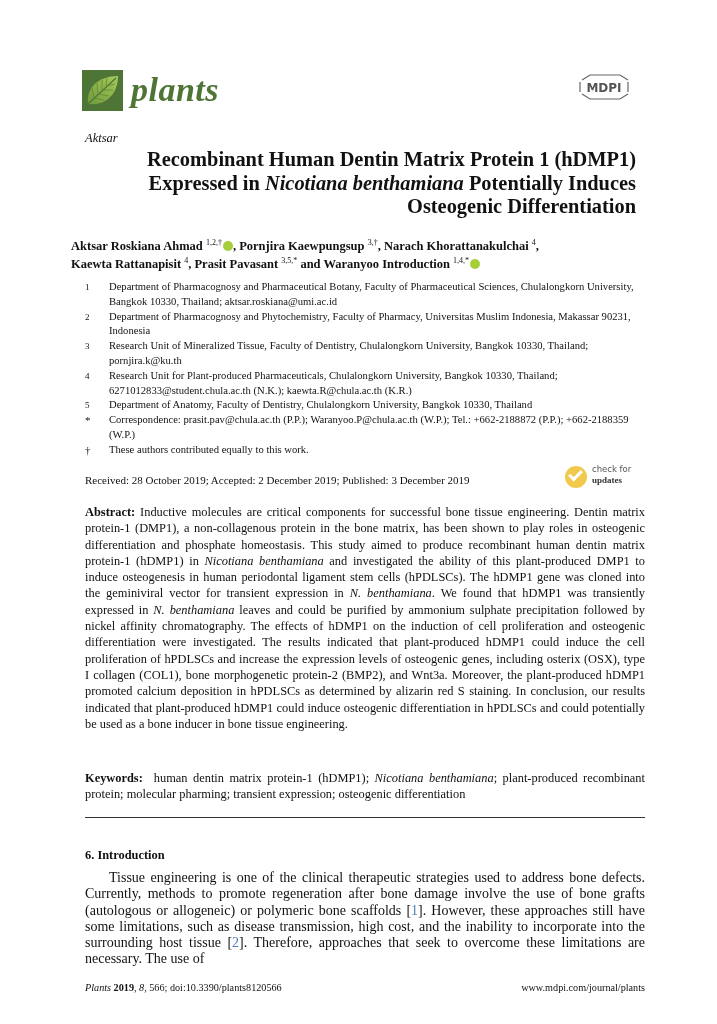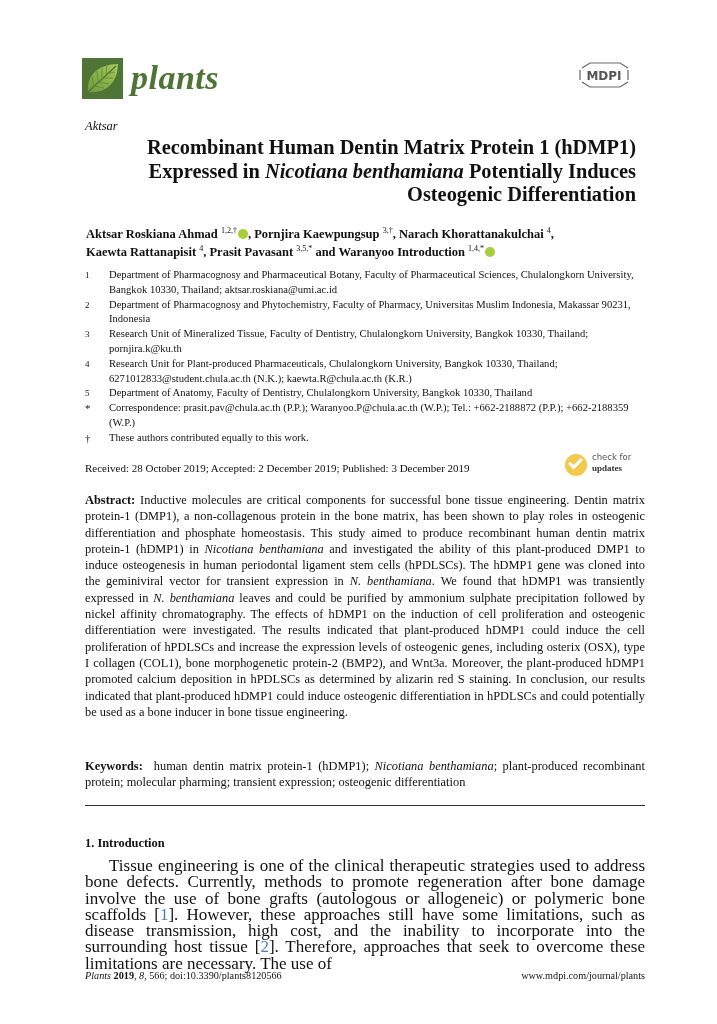--- a/index.html
+++ b/index.html
@@ -1,45 +1,45 @@
 <!DOCTYPE html>
 <html><head>
 <meta charset="utf-8">
 <style>
   html, body { margin: 0; padding: 0; background: #ffffff; }
   body { width: 717px; height: 1024px; position: relative; overflow: hidden;
          font-family: "Liberation Serif", "DejaVu Serif", serif; color: #111; }
-  .abs { position: absolute; }
+  .abs { position: absolute; margin-top: 12px; }
   
   #logo-box { left: 82px; top: 58px; width: 41px; height: 41px; background: #4e7536; }
   #journal-name { left: 131px; top: 56px; font-size: 34px; font-weight: bold; font-style: italic; color: #4e7536; letter-spacing: 0.5px; line-height: 44px; }
   #mdpi-logo { left: 576px; top: 62px; width: 56px; height: 14px; }
   #article-type { left: 85px; top: 119px; font-size: 12.5px; font-style: italic; }
   #title { left: 76px; top: 136px; width: 560px; font-size: 20.4px; font-weight: bold; line-height: 23.5px; text-align: right; }
   #title i { font-weight: bold; }
-  #authors { left: 86px; top: 225px; width: 560px; font-size: 12.5px; font-weight: bold; line-height: 18px; }
+  #authors { left: 71px; top: 225px; width: 560px; font-size: 12.5px; font-weight: bold; line-height: 18px; }
   #authors sup { font-size: 8px; font-weight: normal; vertical-align: 5px; line-height: 0; }
   .orcid { display: inline-block; width: 10px; height: 10px; border-radius: 50%; background: #a6ce39; vertical-align: -1px; margin-left: 1px; }
   
   #affils { left: 85px; top: 268px; width: 560px; font-size: 10.6px; line-height: 14.8px; }
   .aff { display: flex; }
   .aff .mark { width: 24px; flex: 0 0 24px; font-size: 9px; padding-top: 0px; }
   .aff .mark.sym { font-size: 11px; }
   .aff .txt { flex: 1; }
   #dates { left: 85px; top: 462px; font-size: 11px; }
   #check-updates { left: 565px; top: 452px; width: 70px; height: 28px; }
   #check-updates .circle { position: absolute; left: 0; top: 2px; width: 22px; height: 22px; border-radius: 50%; background: #f2c94c; }
   #check-updates .tick { position: absolute; left: 4px; top: 4px; width: 10px; height: 5px; border-left: 3px solid #fff; border-bottom: 3px solid #fff; transform: rotate(-45deg); }
   #check-updates .t1 { position: absolute; left: 27px; top: 0px; font-family: "DejaVu Sans", sans-serif; font-size: 8.5px; color: #555; line-height: 10px; text-align: right; }
   #check-updates .t2 { position: absolute; left: 27px; top: 10px; font-family: Liberation Serif, serif; font-size: 9px; font-weight: bold; color: #333; line-height: 12px; }
   #abstract { left: 85px; top: 492px; width: 560px; font-size: 12.4px; line-height: 16.3px; text-align: justify; }
   #keywords { left: 85px; top: 758px; width: 560px; font-size: 12.4px; line-height: 16.3px; text-align: justify; }
   #divider { left: 85px; top: 805px; width: 560px; height: 1px; background: #333; }
   #intro-heading { left: 85px; top: 836px; font-size: 12.4px; font-weight: bold; }
-  #intro-body { left: 85px; top: 858px; width: 560px; font-size: 17px; line-height: 16.3px; text-align: justify; text-indent: 24px; }
+  #intro-body { left: 85px; top: 858px; width: 560px; font-size: 14px; line-height: 16.3px; text-align: justify; text-indent: 24px; }
   .ref { color: #4a7fb8; }
   #footer-left { left: 85px; top: 970px; font-size: 10.2px; }
   #footer-right { right: 72px; top: 970px; font-size: 10.2px; }
   b { font-weight: bold; }
 </style>
 </head>
 <body>
 
 <div id="logo-box" class="abs">
   <svg width="41" height="41" viewBox="0 0 41 41">
@@ -133,21 +133,21 @@
 <div id="abstract" class="abs">
   <b>Abstract:</b><span> Inductive molecules are critical components for successful bone tissue engineering. Dentin matrix protein-1 (DMP1), a non-collagenous protein in the bone matrix, has been shown to play roles in osteogenic differentiation and phosphate homeostasis. This study aimed to produce recombinant human dentin matrix protein-1 (hDMP1) in </span><i>Nicotiana benthamiana</i><span> and investigated the ability of this plant-produced DMP1 to induce osteogenesis in human periodontal ligament stem cells (hPDLSCs). The hDMP1 gene was cloned into the geminiviral vector for transient expression in </span><i>N. benthamiana</i><span>. We found that hDMP1 was transiently expressed in </span><i>N. benthamiana</i><span> leaves and could be purified by ammonium sulphate precipitation followed by nickel affinity chromatography. The effects of hDMP1 on the induction of cell proliferation and osteogenic differentiation were investigated. The results indicated that plant-produced hDMP1 could induce the cell proliferation of hPDLSCs and increase the expression levels of osteogenic genes, including osterix (OSX), type I collagen (COL1), bone morphogenetic protein-2 (BMP2), and Wnt3a. Moreover, the plant-produced hDMP1 promoted calcium deposition in hPDLSCs as determined by alizarin red S staining. In conclusion, our results indicated that plant-produced hDMP1 could induce osteogenic differentiation in hPDLSCs and could potentially be used as a bone inducer in bone tissue engineering.</span>
 </div>
 
 <div id="keywords" class="abs">
   <b>Keywords:</b><span style="white-space:pre-wrap">  human dentin matrix protein-1 (hDMP1); </span><i>Nicotiana benthamiana</i><span>; plant-produced recombinant protein; molecular pharming; transient expression; osteogenic differentiation</span>
 </div>
 
 <div id="divider" class="abs"></div>
 
-<div id="intro-heading" class="abs">1. Introduction</div>
+<div id="intro-heading" class="abs">6. Introduction</div>
 
 <div id="intro-body" class="abs">
   <span>Tissue engineering is one of the clinical therapeutic strategies used to address bone defects. Currently, methods to promote regeneration after bone damage involve the use of bone grafts (autologous or allogeneic) or polymeric bone scaffolds [</span><a class="ref">1</a><span>]. However, these approaches still have some limitations, such as disease transmission, high cost, and the inability to incorporate into the surrounding host tissue [</span><a class="ref">2</a><span>]. Therefore, approaches that seek to overcome these limitations are necessary. The use of</span>
 </div>
 
 <div id="footer-left" class="abs">
   <i>Plants</i> <b>2019</b>, <i>8</i><span>, 566; doi:10.3390/plants8120566</span>
 </div>
 <div id="footer-right" class="abs">www.mdpi.com/journal/plants</div>
 

